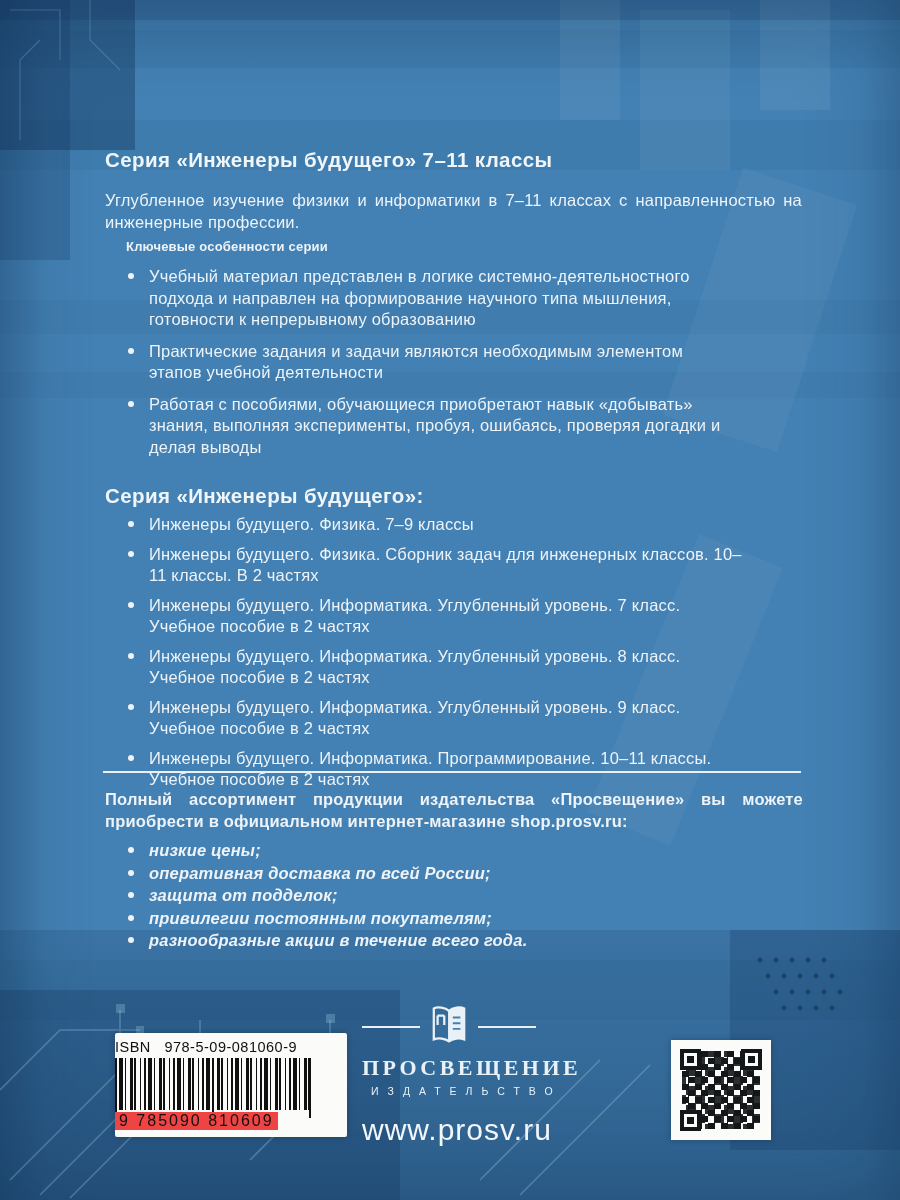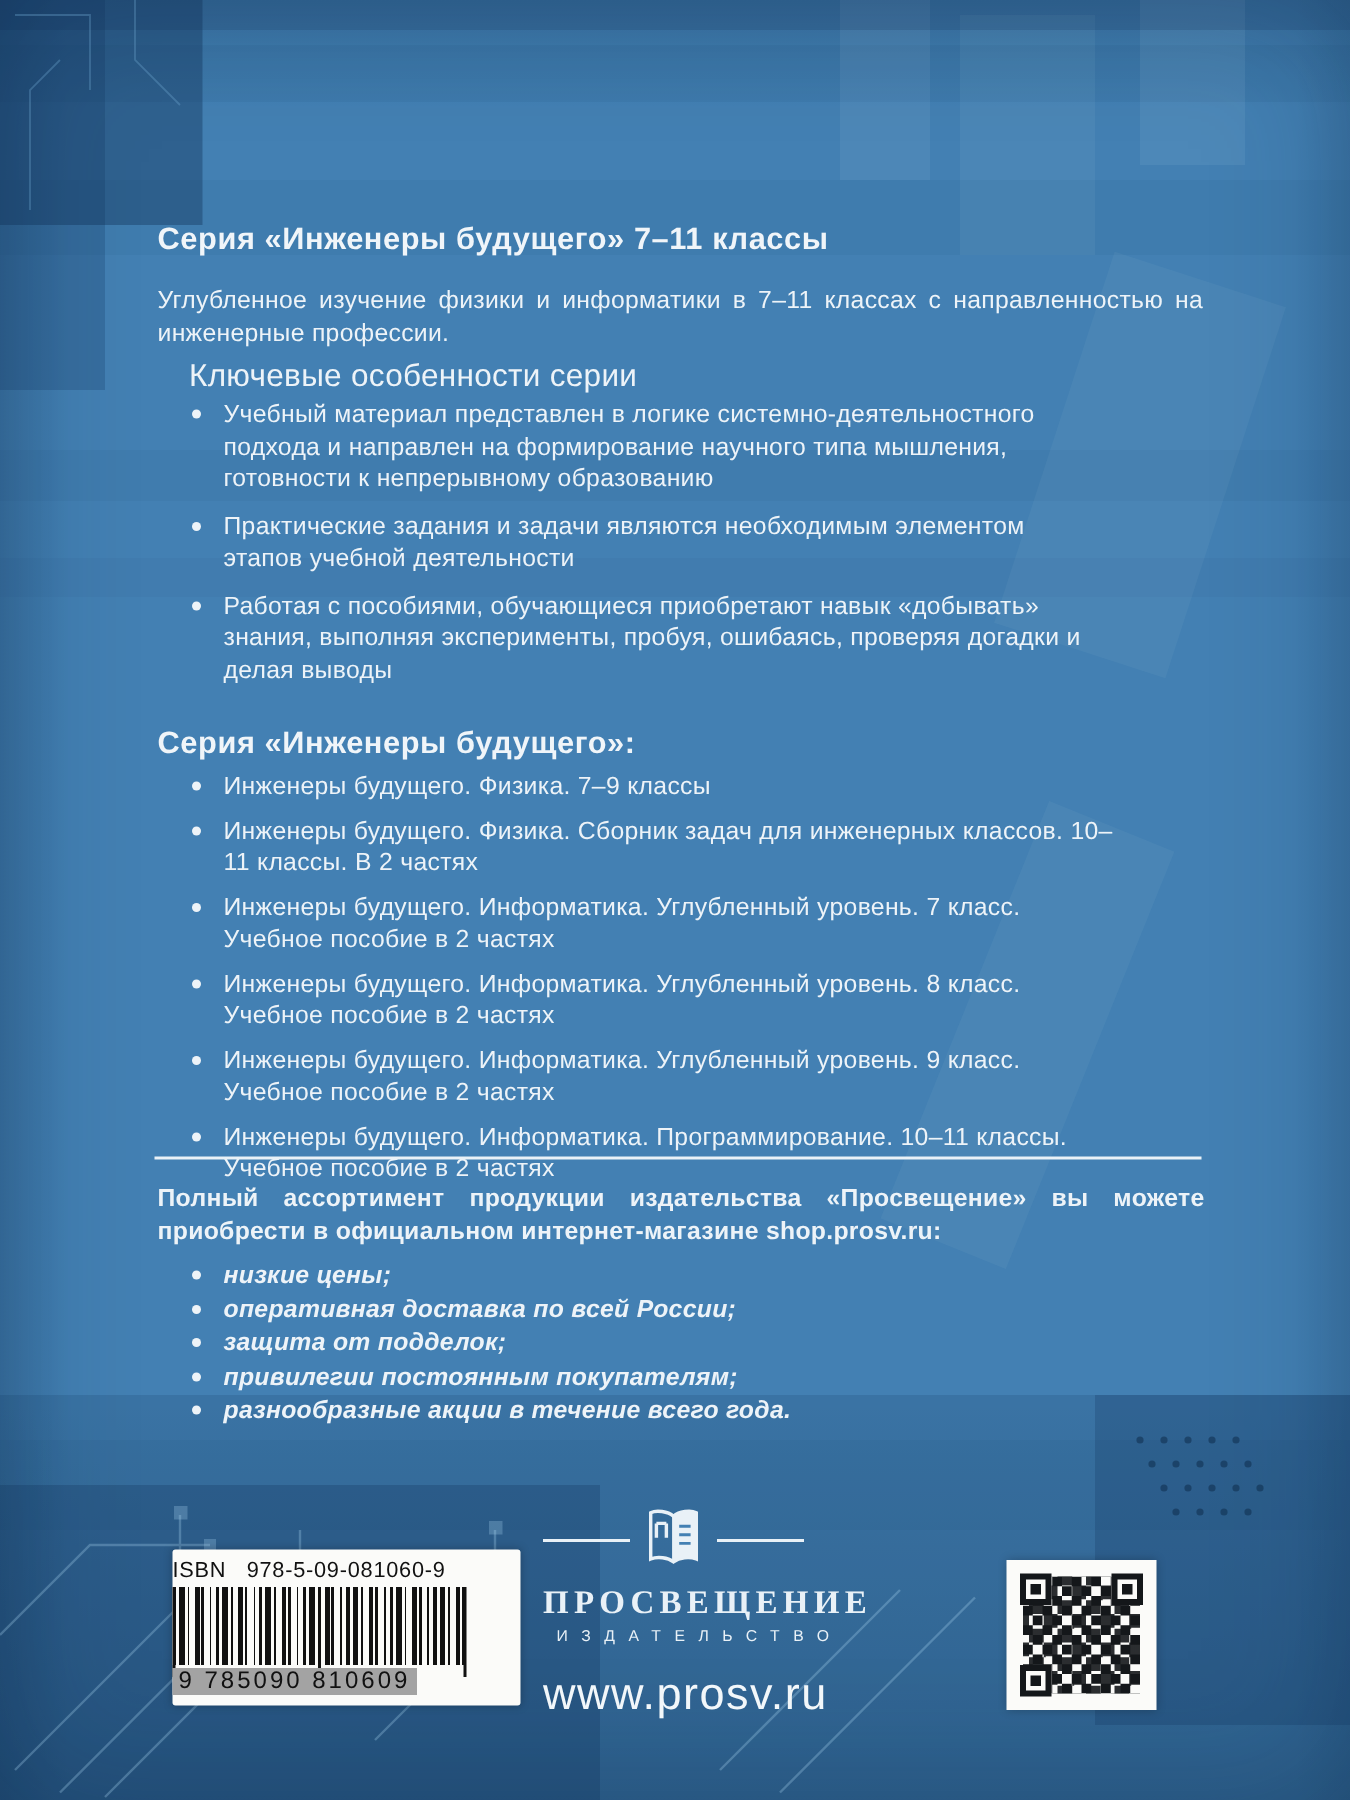--- a/index.html
+++ b/index.html
@@ -21,21 +21,21 @@
   .h-series{
     position:absolute;left:105px;top:148px;width:700px;
     font-size:20.5px;font-weight:700;letter-spacing:.4px;color:#f0f5f9;
   }
   .intro{
     position:absolute;left:105px;top:190px;width:697px;
     font-size:16.5px;line-height:21.5px;text-align:justify;letter-spacing:.2px;
   }
   .feat-head{
     position:absolute;left:126px;top:239px;
-    font-size:21px;letter-spacing:.2px;
+    font-size:13px;letter-spacing:.2px;font-weight:bold;
   }
   ul.blist{list-style:none;margin:0;padding:0;position:absolute;}
   ul.blist li{
     position:relative;padding-left:23px;
     font-size:16.5px;line-height:21.5px;letter-spacing:.2px;
   }
   ul.blist li .dot{
     position:absolute;left:2px;top:7px;width:6px;height:6px;border-radius:50%;
     background:#edf3f8;
   }
@@ -74,21 +74,21 @@
       #111 10px 11px, #fbfbf9 11px 15px, #111 15px 18px, #fbfbf9 18px 19px,
       #111 19px 21px, #fbfbf9 21px 25px, #111 25px 26px, #fbfbf9 26px 29px);
   }
   .bars::before,.bars::after{
     content:"";position:absolute;top:0;width:2px;height:60px;background:#111;
   }
   .bars::before{left:0;}
   .bars::after{right:0;}
   .bars .mid-guard{position:absolute;left:97px;top:0;width:2px;height:60px;background:#111;}
   .barcode-digits{
-    margin-top:2px;font-size:16px;color:#111;letter-spacing:2px;background:#a3a3a3;
+    margin-top:2px;font-size:16px;color:#111;letter-spacing:2px;background:#ef4444;
     padding:0 4px;z-index:1;
   }
   .logo-block{
     position:absolute;left:362px;top:1006px;width:296px;
     display:flex;flex-direction:column;align-items:flex-start;color:#e9f1f7;
   }
   .logo-top{display:flex;align-items:center;gap:10px;}
   .logo-rule{width:58px;height:2px;background:#e9f1f7;}
   .logo-name{
     margin-top:7px;font-family:"Liberation Serif", serif;font-weight:700;

